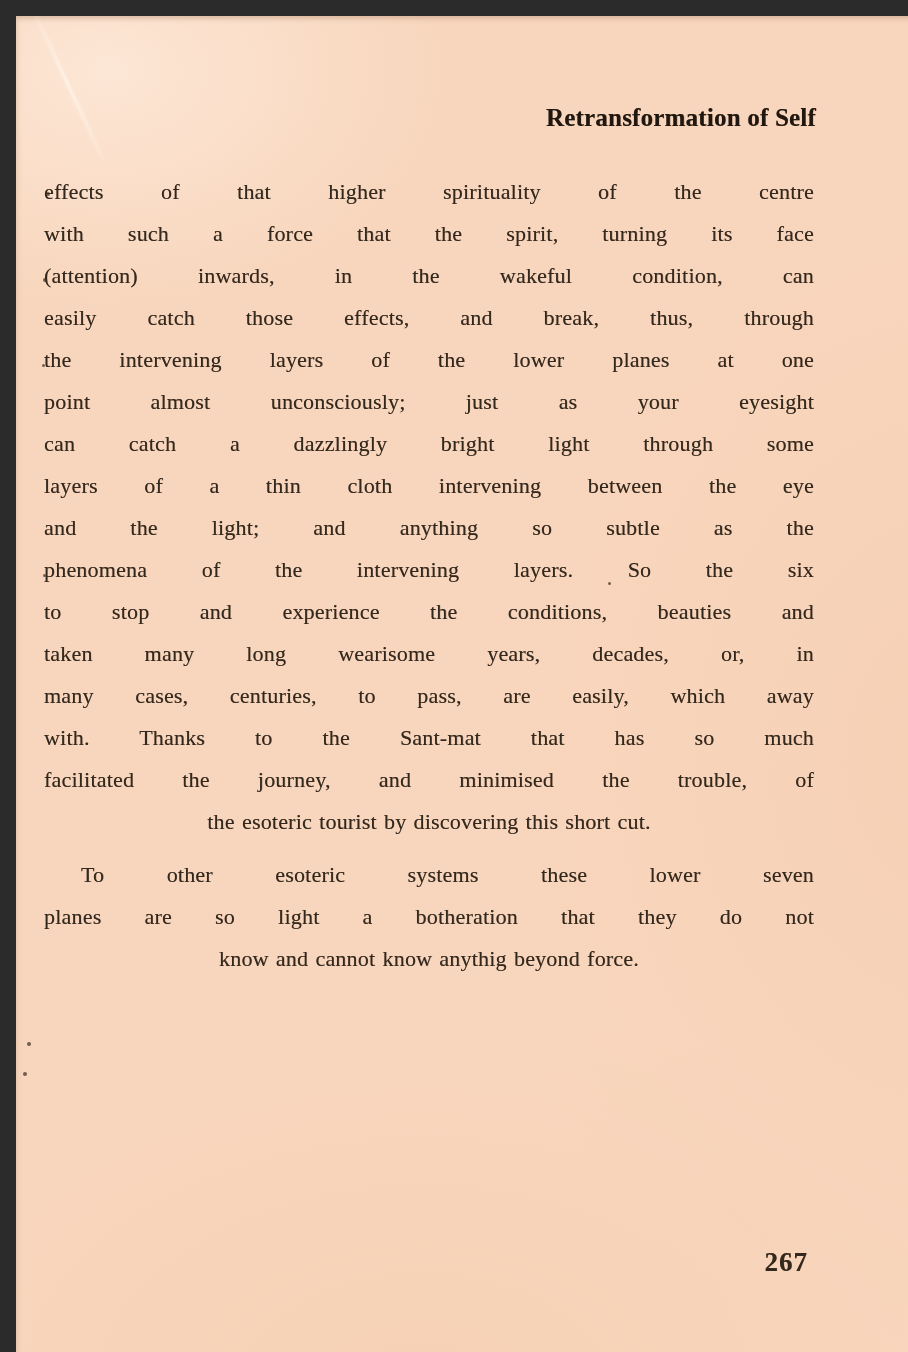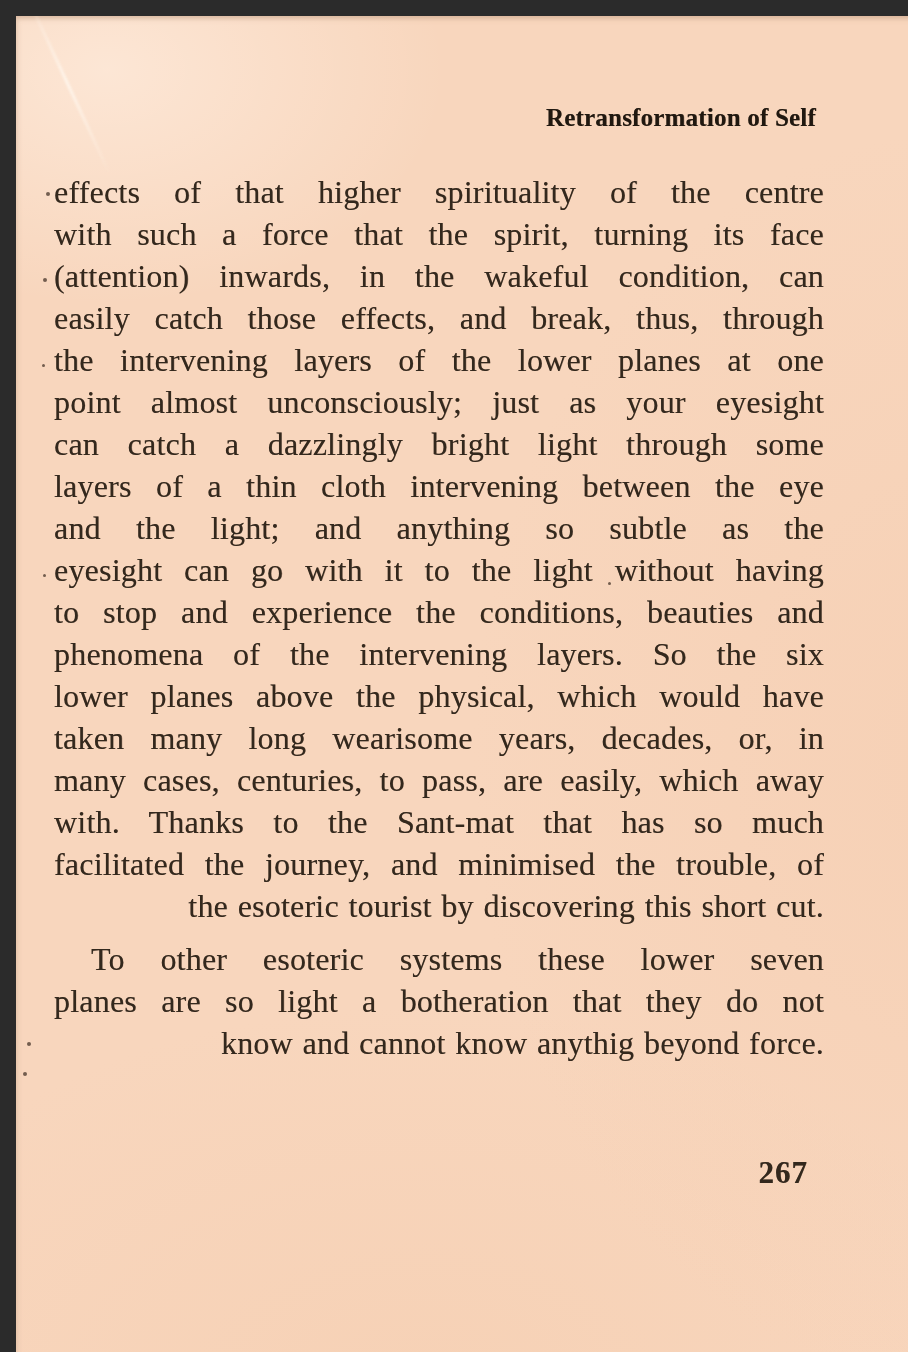--- a/index.html
+++ b/index.html
@@ -32,52 +32,52 @@
     width: 762px;
     text-align: right;
     font-size: 25px;
     font-weight: bold;
     letter-spacing: 0.2px;
     color: var(--header-ink, #201810);
     text-shadow: 0.3px 0.4px 0.6px rgba(45,30,15,0.55);
   }
   .page-body {
     position: absolute;
-    left: 38px;
+    left: 28px;
     top: 155px;
     width: 770px;
-    font-size: 32px;
+    font-size: 22px;
     line-height: 42px;
     letter-spacing: 0.2px;
     word-spacing: 1.5px;
     text-shadow: 0.3px 0.4px 0.6px rgba(50,32,18,0.45);
   }
   .para + .para { margin-top: 11px; }
   .line {
     height: 42px;
     line-height: 42px;
     overflow: hidden;
     text-align: justify;
   }
   .line::after {
     content: "";
     display: inline-block;
     width: 100%;
     height: 0;
   }
-  .line.ragged { text-align: right; }
+  .line.ragged { text-align: center; }
   .line.ragged::after { content: none; }
   .line.first { text-indent: 37px; }
   .page-number {
     position: absolute;
-    top: 1139px;
+    top: 1231px;
     left: 38px;
     width: 754px;
     text-align: right;
-    font-size: 31px;
+    font-size: 27px;
     font-weight: bold;
     letter-spacing: 1px;
     color: var(--ink, #33281d);
     text-shadow: 0.3px 0.4px 0.6px rgba(50,32,18,0.5);
   }
   .crease {
     position: absolute;
     left: 54px;
     top: -14px;
     width: 3px;
@@ -122,24 +122,22 @@
       <div class="para">
         <div class="line">effects of that higher spirituality of the centre</div>
         <div class="line">with such a force that the spirit, turning its face</div>
         <div class="line">(attention) inwards, in the wakeful condition, can</div>
         <div class="line">easily catch those effects, and break, thus, through</div>
         <div class="line">the intervening layers of the lower planes at one</div>
         <div class="line">point almost unconsciously; just as your eyesight</div>
         <div class="line">can catch a dazzlingly bright light through some</div>
         <div class="line">layers of a thin cloth intervening between the eye</div>
         <div class="line">and the light; and anything so subtle as the</div>
-        <div class="line">eyesight can go with it to the light without having</div>
+        <div class="line">phenomena of the intervening layers.  So the six</div>
         <div class="line">to stop and experience the conditions, beauties and</div>
-        <div class="line">phenomena of the intervening layers.  So the six</div>
-        <div class="line">lower planes above the physical, which would have</div>
         <div class="line">taken many long wearisome years, decades, or, in</div>
         <div class="line">many cases, centuries, to pass, are easily, which away</div>
         <div class="line">with.  Thanks to the Sant-mat that has so much</div>
         <div class="line">facilitated the journey, and minimised the trouble, of</div>
         <div class="line ragged">the esoteric tourist by discovering this short cut.</div>
       </div>
       <div class="para">
         <div class="line first">To other esoteric systems these lower seven</div>
         <div class="line">planes are so light a botheration that they do not</div>
         <div class="line ragged">know and cannot know anythig beyond force.</div>

